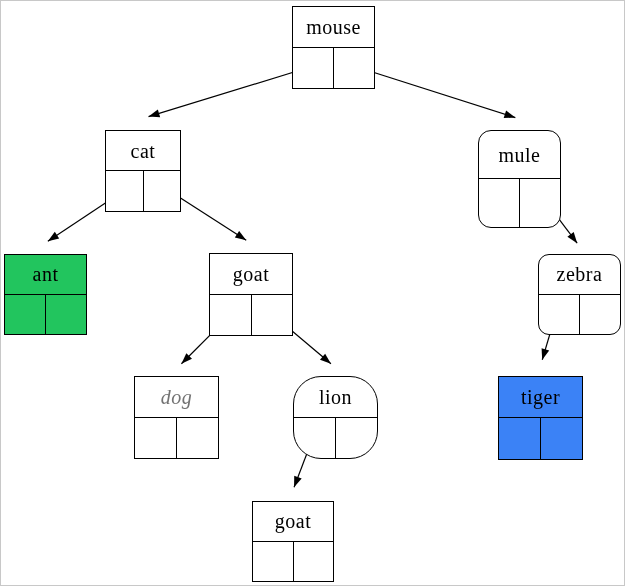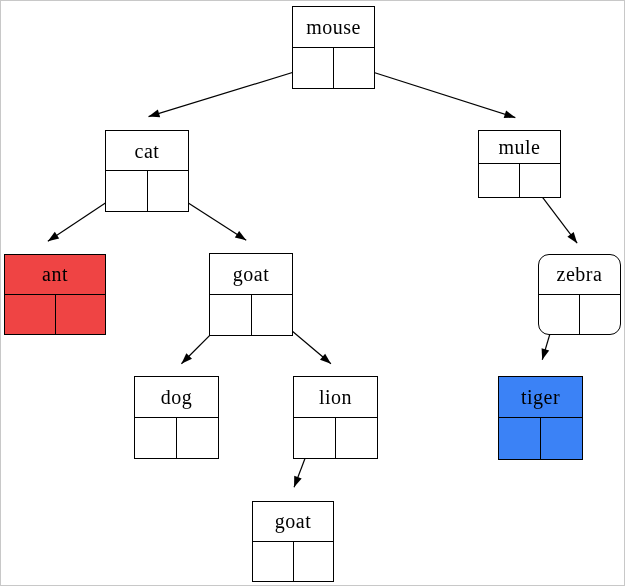--- a/index.html
+++ b/index.html
@@ -77,35 +77,35 @@
       </g>
   </svg>
   <div id="node-layer">
       <div class="node" style="left: 291px; top: 5px; width: 83px; height: 83px; background: rgb(255, 255, 255);">
         <div class="node-label" style="color: rgb(0, 0, 0);">mouse</div>
         <div class="node-cells">
           <div class="node-cell left"></div>
           <div class="node-cell right"></div>
         </div>
       </div>
-      <div class="node" style="left: 104px; top: 129px; width: 84px; height: 82px; background: rgb(255, 255, 255);">
+      <div class="node" style="left: 104px; top: 129px; width: 76px; height: 82px; background: rgb(255, 255, 255);">
         <div class="node-label" style="color: rgb(0, 0, 0);">cat</div>
         <div class="node-cells">
           <div class="node-cell left"></div>
           <div class="node-cell right"></div>
         </div>
       </div>
-      <div class="node" style="left: 477px; top: 129px; width: 83px; height: 68px; background: rgb(255, 255, 255);">
+      <div class="node" style="left: 477px; top: 129px; width: 83px; height: 98px; background: rgb(255, 255, 255); border-radius: 13px;">
         <div class="node-label" style="color: rgb(0, 0, 0);">mule</div>
         <div class="node-cells">
           <div class="node-cell left"></div>
           <div class="node-cell right"></div>
         </div>
       </div>
-      <div class="node" style="left: 3px; top: 253px; width: 102px; height: 81px; background: #ef4444;">
+      <div class="node" style="left: 3px; top: 253px; width: 83px; height: 81px; background: #22c55e;">
         <div class="node-label" style="color: rgb(0, 0, 0);">ant</div>
         <div class="node-cells">
           <div class="node-cell left"></div>
           <div class="node-cell right"></div>
         </div>
       </div>
       <div class="node" style="left: 208px; top: 252px; width: 84px; height: 83px; background: rgb(255, 255, 255); justify-content: space-between;">
         <div class="node-label" style="color: rgb(0, 0, 0);">goat</div>
         <div class="node-cells">
           <div class="node-cell left"></div>
@@ -113,27 +113,27 @@
         </div>
       </div>
       <div class="node" style="left: 537px; top: 253px; width: 83px; height: 81px; background: rgb(255, 255, 255); border-radius: 11px;">
         <div class="node-label" style="color: rgb(0, 0, 0);">zebra</div>
         <div class="node-cells">
           <div class="node-cell left"></div>
           <div class="node-cell right"></div>
         </div>
       </div>
       <div class="node" style="left: 133px; top: 375px; width: 85px; height: 83px; background: rgb(255, 255, 255);">
-        <div class="node-label" style="color: #000000;">dog</div>
+        <div class="node-label" style="color: #737373; font-style: italic;">dog</div>
         <div class="node-cells">
           <div class="node-cell left"></div>
           <div class="node-cell right"></div>
         </div>
       </div>
-      <div class="node" style="left: 292px; top: 375px; width: 85px; height: 83px; background: rgb(255, 255, 255);">
+      <div class="node" style="left: 292px; top: 375px; width: 85px; height: 83px; background: rgb(255, 255, 255); border-radius: 28px;">
         <div class="node-label" style="color: rgb(0, 0, 0);">lion</div>
         <div class="node-cells">
           <div class="node-cell left"></div>
           <div class="node-cell right"></div>
         </div>
       </div>
       <div class="node" style="left: 497px; top: 375px; width: 85px; height: 84px; background: #3b82f6;">
         <div class="node-label" style="color: rgb(0, 0, 0);">tiger</div>
         <div class="node-cells">
           <div class="node-cell left"></div>

